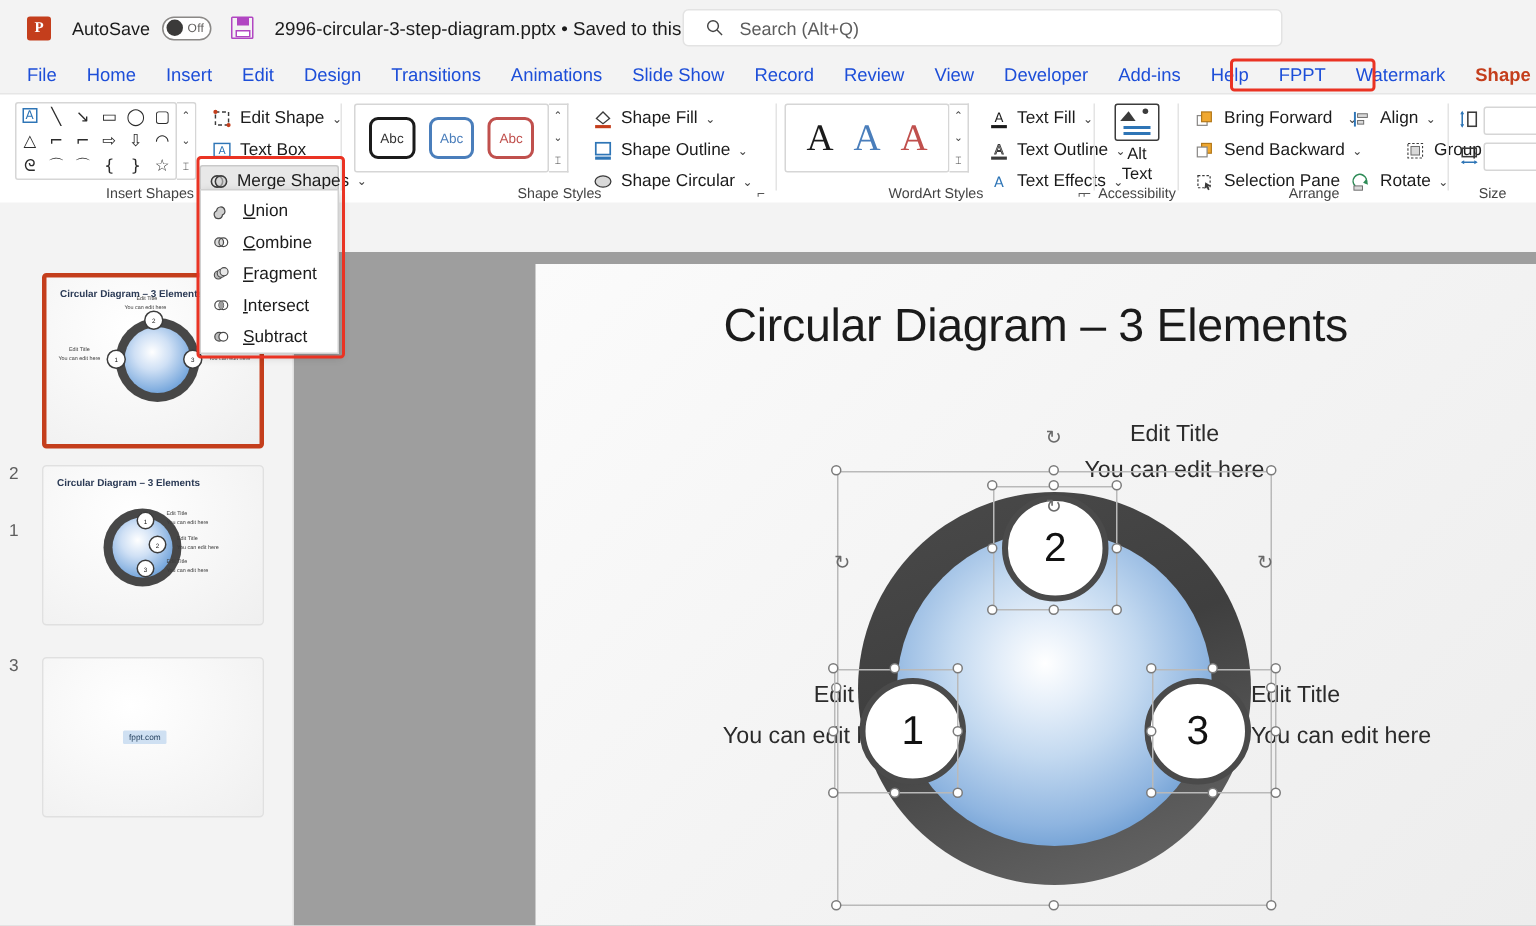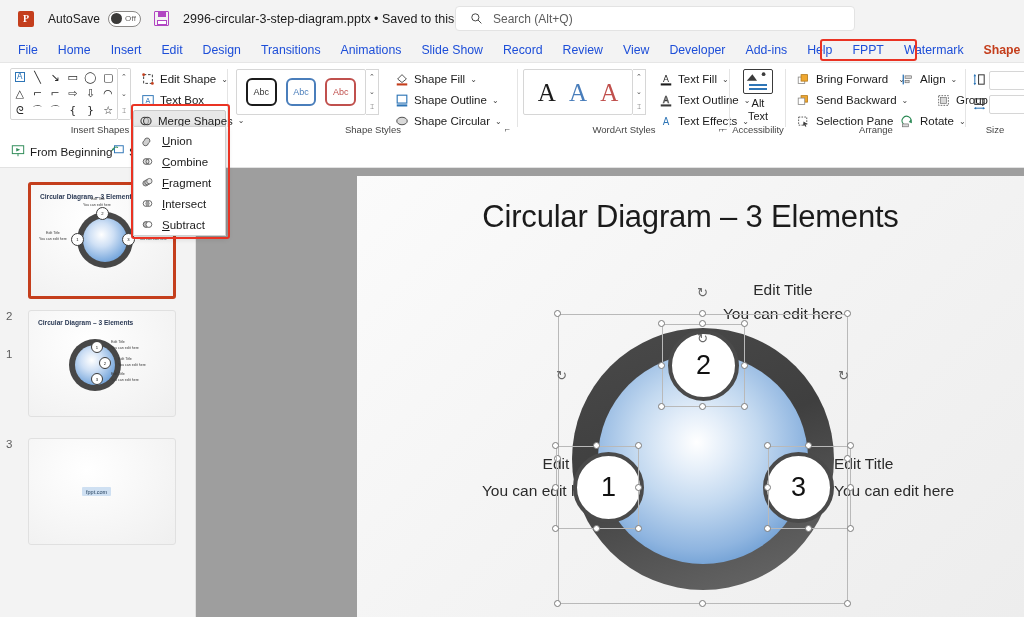--- a/index.html
+++ b/index.html
@@ -608,43 +608,20 @@
           <path d="M2 13 L4.4 11.6 L4.4 14.4 Z M14 13 L11.6 11.6 L11.6 14.4 Z" fill="#2e75b6"></path>
         </svg>
       </span>
       <div class="size-field" style="left:23px; top:32px;">
         <span></span>
       </div>
       <div class="grouplabel">Size</div>
     </div>
   </div>
 
-  <div class="subbar">
-    <div class="subbtn" style="left:10px;">
-      <span class="ic" style="width:15px;height:15px;margin-right:5px;display:flex;align-items:center;justify-content:center;">
-        <svg viewBox="0 0 16 16" width="14" height="14">
-          <rect x="1.5" y="2" width="13" height="9" fill="none" stroke="#2e8b57" stroke-width="1.1"></rect>
-          <path d="M6 4.5 L10.5 6.5 L6 8.5 Z" fill="#2e8b57"></path>
-          <line x1="8" y1="11" x2="8" y2="14" stroke="#2e8b57" stroke-width="1.1"></line>
-        </svg>
-      </span>
-      <span style="font-size:11.7px;">From Beginning</span>
-    </div>
-    <div class="subbtn" style="left:110px;">
-      <span class="ic" style="width:15px;height:15px;margin-right:4px;display:flex;align-items:center;justify-content:center;">
-        <svg viewBox="0 0 16 16" width="14" height="14">
-          <rect x="4" y="2" width="10" height="8" fill="none" stroke="#2e75b6" stroke-width="1.1"></rect>
-          <path d="M2 7 A4 4 0 0 1 8 4" fill="none" stroke="#2e8b57" stroke-width="1.2"></path>
-          <path d="M1 5 L3.6 6.4 L1.2 8 Z" fill="#2e8b57"></path>
-        </svg>
-      </span>
-      <span style="font-size:11.7px;">S</span>
-    </div>
-    <div class="subbtn" style="left:211px; font-size:9px; color:#444;">⌄</div>
-  </div>
 
   <div class="merge-menu">
     <div class="mitem">
       <span class="mic">
         <svg viewBox="0 0 16 16" width="13" height="13">
           <path d="M4.2 8 A3.4 3.4 0 1 1 9 11.4 A3.4 3.4 0 1 1 4.2 8 Z" fill="#cfcfcf" stroke="#4a4a4a" stroke-width="1"></path>
         </svg>
       </span>
       <span><u>U</u>nion</span>
     </div>

